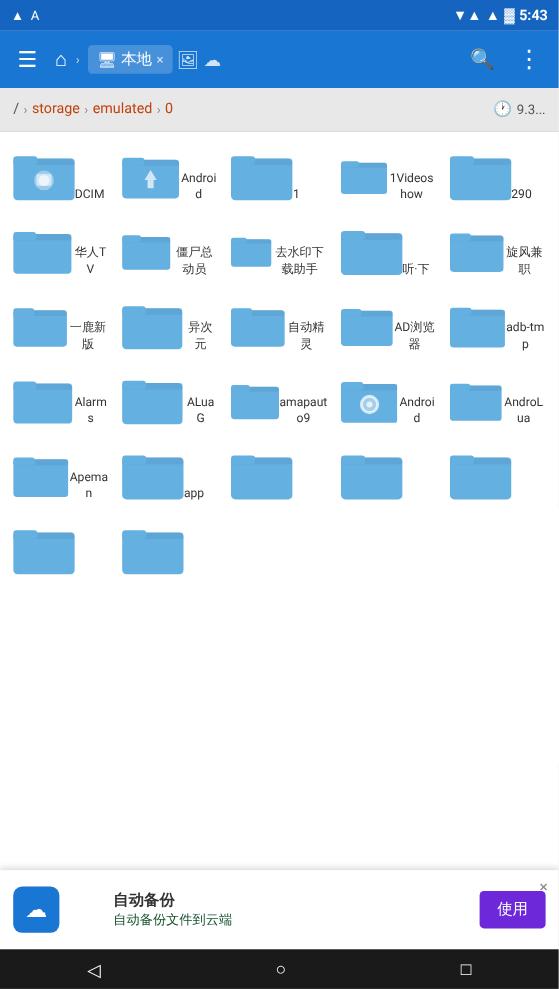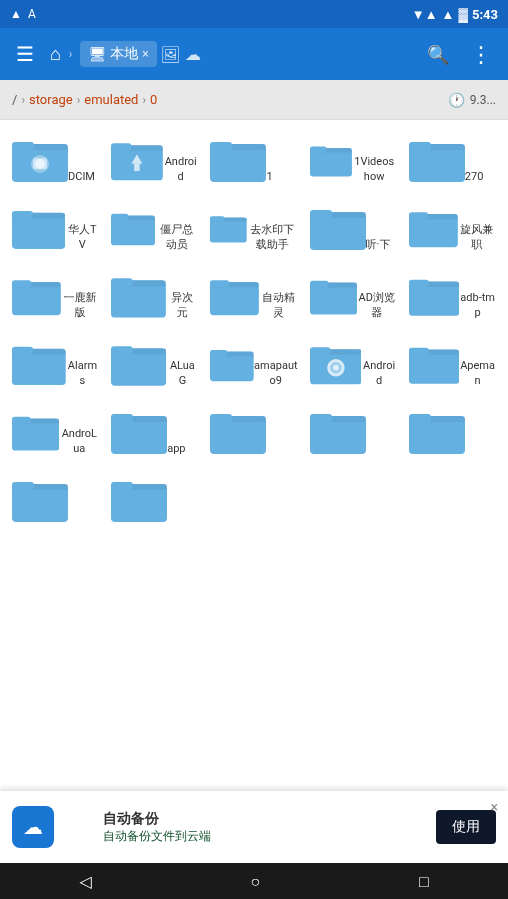--- a/index.html
+++ b/index.html
@@ -145,21 +145,21 @@
       display: flex;
       align-items: center;
       justify-content: center;
       color: white;
       font-size: 20px;
     }
     .banner-text { flex: 1; margin-left: 37px; }
     .banner-title { font-size: 14px; font-weight: bold; color: #333; }
     .banner-subtitle { font-size: 12px; color: #14532d; }
     .banner-btn {
-      background: #0f172a;
+      background: #6d28d9;
       color: white;
       border: none;
       border-radius: 4px;
       padding: 8px 16px;
       font-size: 14px;
       cursor: pointer;
       text-align: center;
     }
 
     
@@ -281,21 +281,21 @@
     </div>
       <div class="file-item">
       <div class="folder-icon">
         <svg viewBox="0 0 56 48" xmlns="http://www.w3.org/2000/svg">
       <rect x="0" y="8" width="56" height="38" rx="4" fill="#64b0e0"></rect>
       <rect x="0" y="8" width="56" height="6" rx="2" fill="#5090c0" opacity="0.3"></rect>
       <rect x="0" y="6" width="22" height="8" rx="3" fill="#64b0e0"></rect>
 
     </svg>
       </div>
-      <div class="file-name">270</div>
+      <div class="file-name">290</div>
     </div>
       <div class="file-item">
       <div class="folder-icon">
         <svg viewBox="0 0 56 48" xmlns="http://www.w3.org/2000/svg">
       <rect x="0" y="8" width="56" height="38" rx="4" fill="#64b0e0"></rect>
       <rect x="0" y="8" width="56" height="6" rx="2" fill="#5090c0" opacity="0.3"></rect>
       <rect x="0" y="6" width="22" height="8" rx="3" fill="#64b0e0"></rect>
 
     </svg>
       </div>
@@ -447,32 +447,32 @@
     </div>
       <div class="file-item">
       <div class="folder-icon">
         <svg viewBox="0 0 56 48" xmlns="http://www.w3.org/2000/svg">
       <rect x="0" y="8" width="56" height="38" rx="4" fill="#64b0e0"></rect>
       <rect x="0" y="8" width="56" height="6" rx="2" fill="#5090c0" opacity="0.3"></rect>
       <rect x="0" y="6" width="22" height="8" rx="3" fill="#64b0e0"></rect>
 
     </svg>
       </div>
+      <div class="file-name">AndroLua</div>
+    </div>
+      <div class="file-item">
+      <div class="folder-icon">
+        <svg viewBox="0 0 56 48" xmlns="http://www.w3.org/2000/svg">
+      <rect x="0" y="8" width="56" height="38" rx="4" fill="#64b0e0"></rect>
+      <rect x="0" y="8" width="56" height="6" rx="2" fill="#5090c0" opacity="0.3"></rect>
+      <rect x="0" y="6" width="22" height="8" rx="3" fill="#64b0e0"></rect>
+
+    </svg>
+      </div>
       <div class="file-name">Apeman</div>
-    </div>
-      <div class="file-item">
-      <div class="folder-icon">
-        <svg viewBox="0 0 56 48" xmlns="http://www.w3.org/2000/svg">
-      <rect x="0" y="8" width="56" height="38" rx="4" fill="#64b0e0"></rect>
-      <rect x="0" y="8" width="56" height="6" rx="2" fill="#5090c0" opacity="0.3"></rect>
-      <rect x="0" y="6" width="22" height="8" rx="3" fill="#64b0e0"></rect>
-
-    </svg>
-      </div>
-      <div class="file-name">AndroLua</div>
     </div>
       <div class="file-item">
       <div class="folder-icon">
         <svg viewBox="0 0 56 48" xmlns="http://www.w3.org/2000/svg">
       <rect x="0" y="8" width="56" height="38" rx="4" fill="#64b0e0"></rect>
       <rect x="0" y="8" width="56" height="6" rx="2" fill="#5090c0" opacity="0.3"></rect>
       <rect x="0" y="6" width="22" height="8" rx="3" fill="#64b0e0"></rect>
 
     </svg>
       </div>

